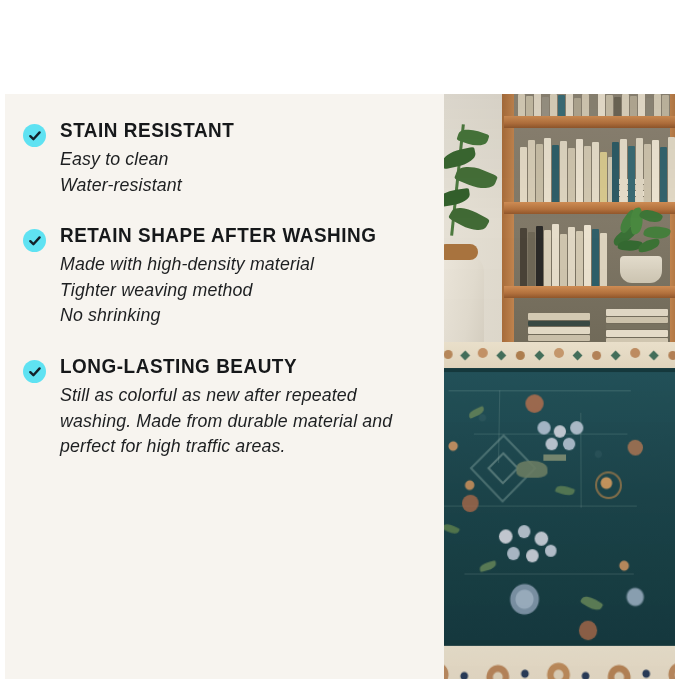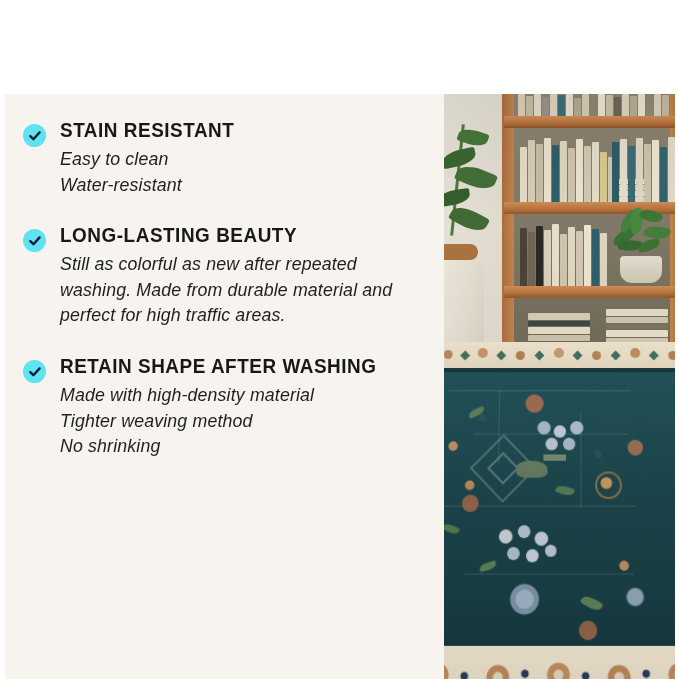--- a/index.html
+++ b/index.html
@@ -241,38 +241,38 @@
 
       <div class="feature">
         <div class="check-wrap">
           <div class="check-circle">
             <svg width="14" height="14" viewBox="0 0 14 14" aria-hidden="true">
               <path d="M2.3 7.2 L5.4 10.2 L11.6 3.4" fill="none" stroke="#13222B" stroke-width="2.4" stroke-linecap="round" stroke-linejoin="round"></path>
             </svg>
           </div>
         </div>
         <div class="feature-body">
-          <div class="feature-title">LONG-LASTING BEAUTY</div>
-          <div class="feature-para">Still as colorful as new after repeated washing. Made from durable material and perfect for high traffic areas.</div>
+          <div class="feature-title">RETAIN SHAPE AFTER WASHING</div>
+          <div class="feature-sub">Made with high-density material</div>
+          <div class="feature-sub">Tighter weaving method</div>
+          <div class="feature-sub">No shrinking</div>
         </div>
       </div>
 
       <div class="feature">
         <div class="check-wrap">
           <div class="check-circle">
             <svg width="14" height="14" viewBox="0 0 14 14" aria-hidden="true">
               <path d="M2.3 7.2 L5.4 10.2 L11.6 3.4" fill="none" stroke="#13222B" stroke-width="2.4" stroke-linecap="round" stroke-linejoin="round"></path>
             </svg>
           </div>
         </div>
         <div class="feature-body">
-          <div class="feature-title">RETAIN SHAPE AFTER WASHING</div>
-          <div class="feature-sub">Made with high-density material</div>
-          <div class="feature-sub">Tighter weaving method</div>
-          <div class="feature-sub">No shrinking</div>
+          <div class="feature-title">LONG-LASTING BEAUTY</div>
+          <div class="feature-para">Still as colorful as new after repeated washing. Made from durable material and perfect for high traffic areas.</div>
         </div>
       </div>
 
     </div>
 
     <div class="right-panel">
       <div class="photo" aria-hidden="true">
         <div class="wall"></div>
         <div class="baseboard"></div>
         <div class="floor"></div>

